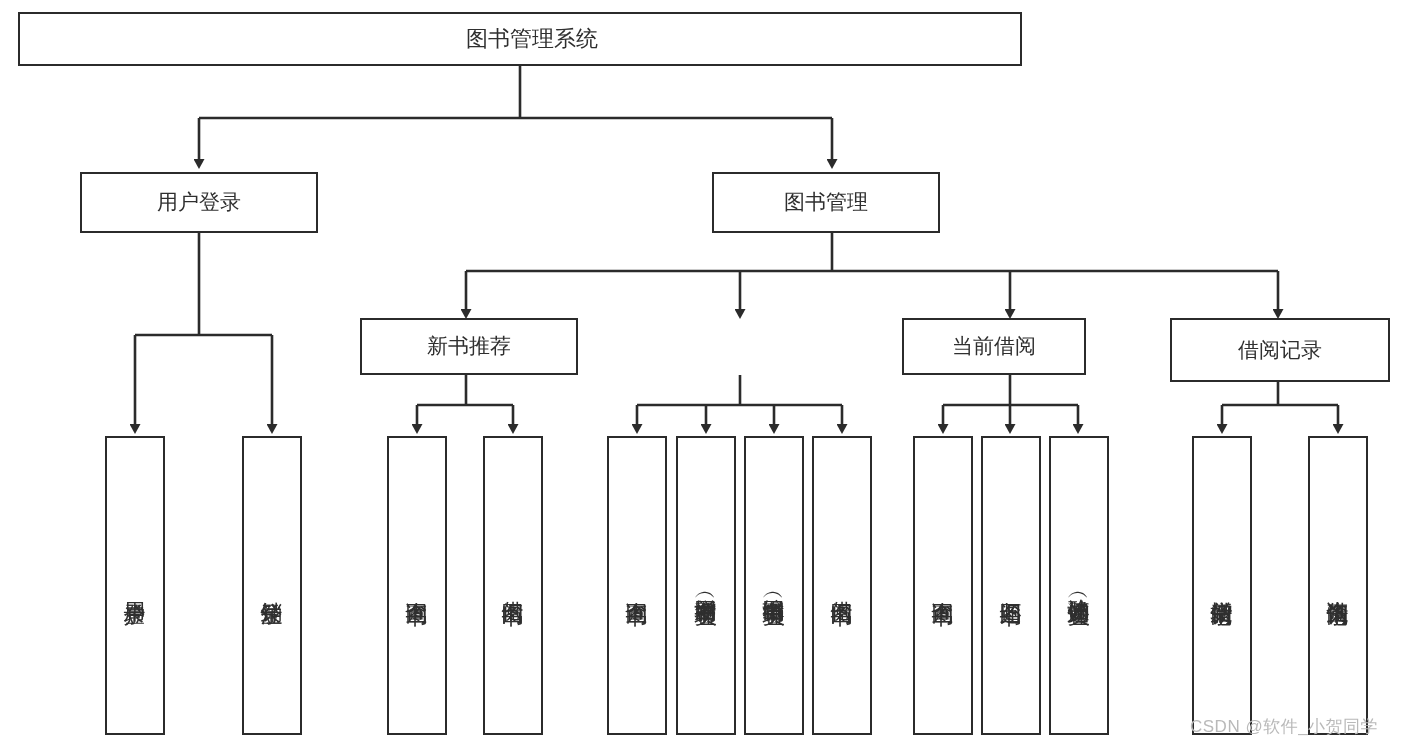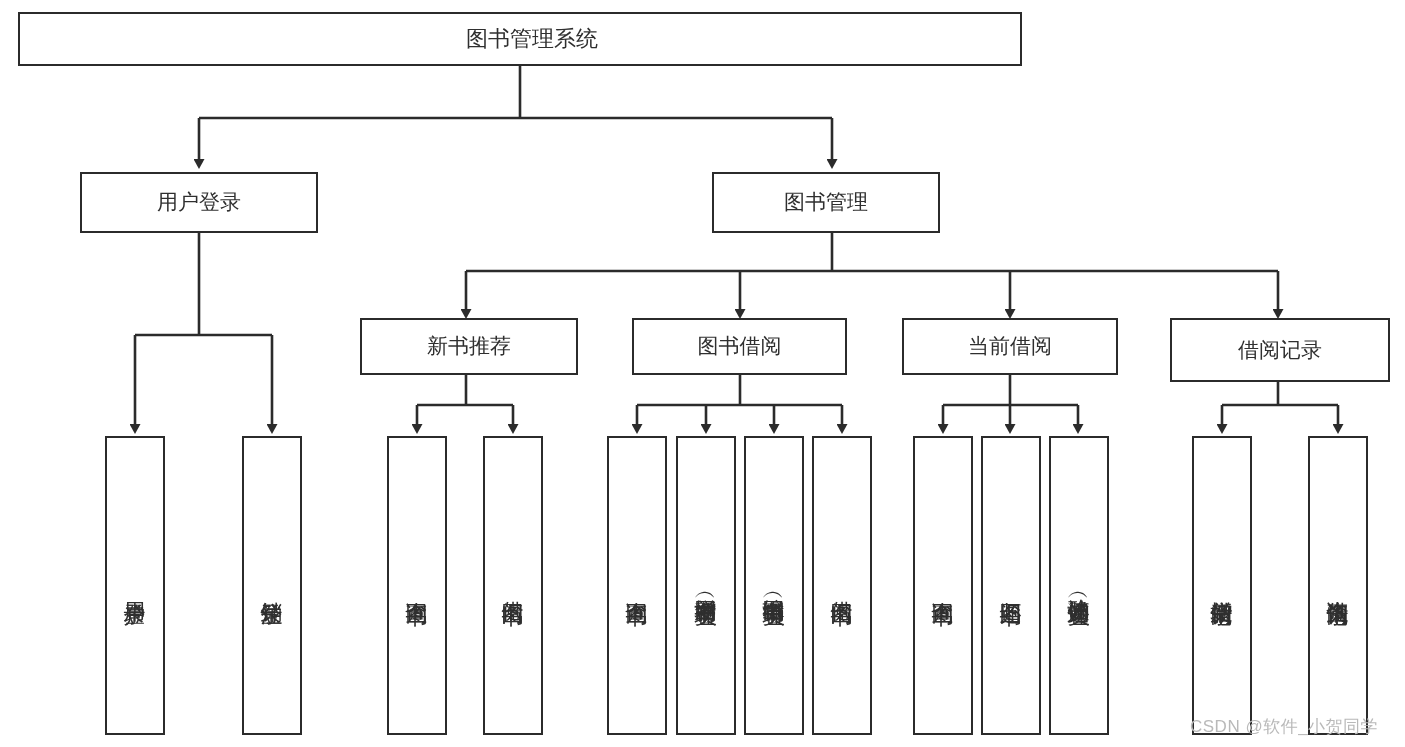--- a/index.html
+++ b/index.html
@@ -133,24 +133,21 @@
   <div class="node horiz" style="left:80px; top:172px; width:238px; height:61px;">
     <span class="node-label">用户登录</span>
   </div>
   <div class="node horiz" style="left:712px; top:172px; width:228px; height:61px;">
     <span class="node-label">图书管理</span>
   </div>
 
   <div class="node horiz" style="left:360px; top:318px; width:218px; height:57px;text-align:right;">
     <span class="node-label">新书推荐</span>
   </div>
-  <div class="node horiz" style="left:632px; top:318px; width:215px; height:57px;">
-    <span class="node-label">图书借阅</span>
-  </div>
-  <div class="node horiz" style="left:902px; top:318px; width:216px; height:57px;">
+  <div class="node horiz" style="left:902px; top:318px; width:184px; height:57px;">
     <span class="node-label">当前借阅</span>
   </div>
   <div class="node horiz" style="left:1170px; top:318px; width:220px; height:64px;">
     <span class="node-label">借阅记录</span>
   </div>
 
   <div class="node vert" style="left:105px; top:436px; width:60px; height:299px;">
     <span class="node-label">用户登录</span>
   </div>
   <div class="node vert" style="left:242px; top:436px; width:60px; height:299px;">

